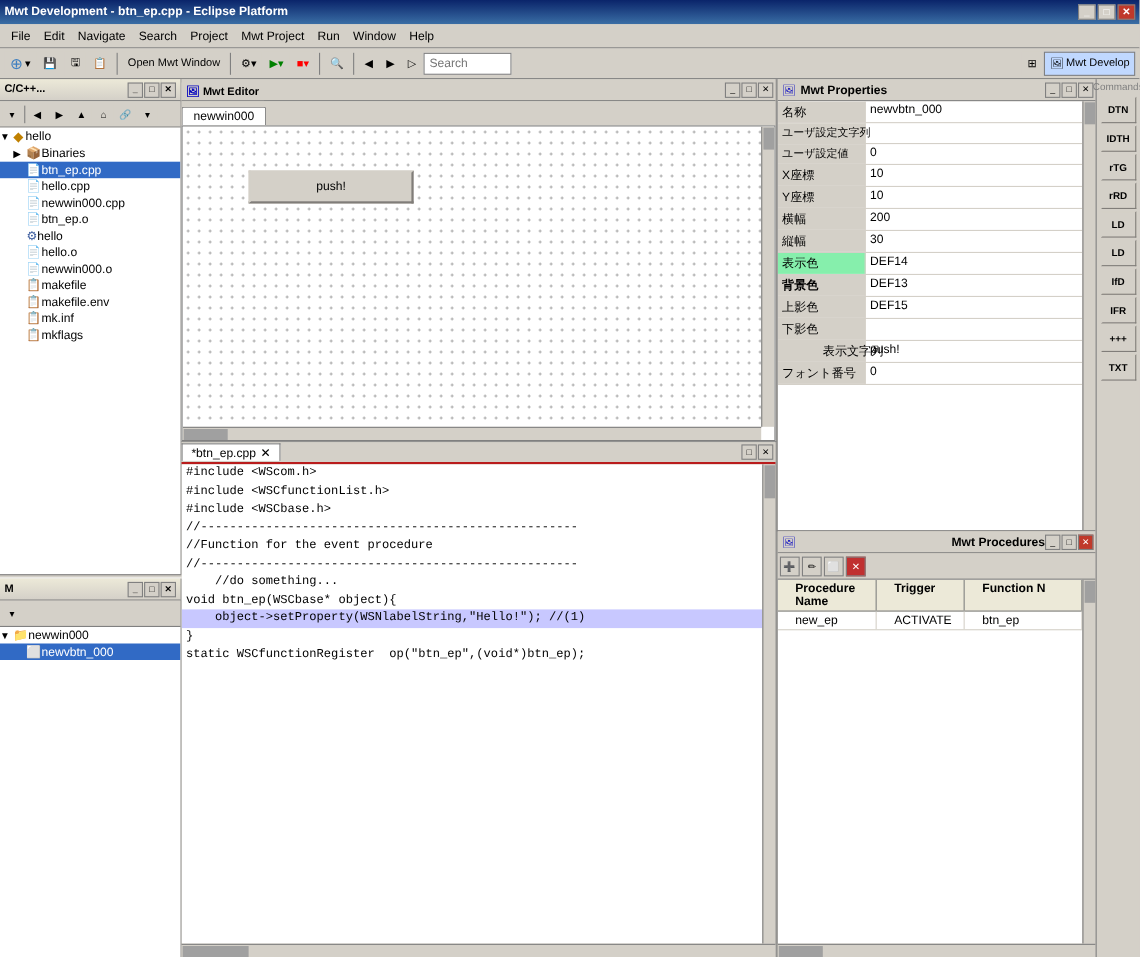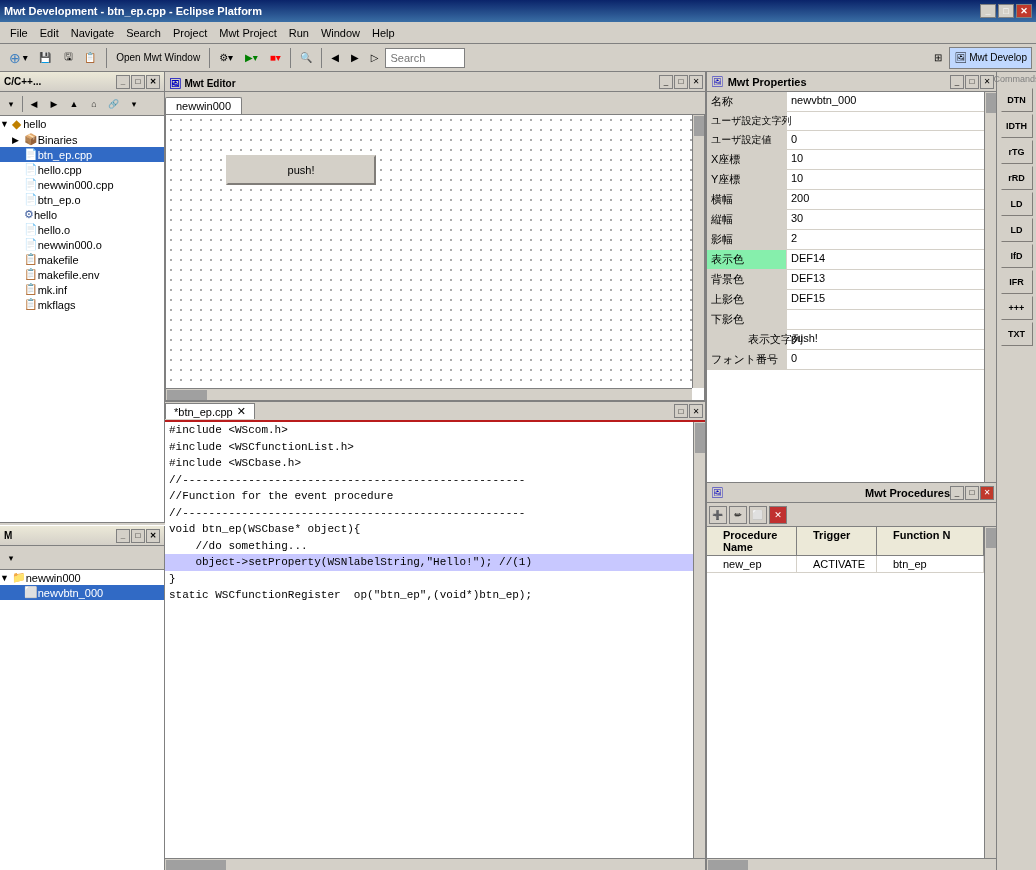--- a/index.html
+++ b/index.html
@@ -318,22 +318,22 @@
       </div>
 
       <div style="display:flex;flex:1;overflow:hidden;">
         <div style="flex:1;overflow:auto;background:white;font-family:'Courier New',monospace;font-size:11px;line-height:1.5;">
           <div class="code-line">#include &lt;WScom.h&gt;</div>
           <div class="code-line">#include &lt;WSCfunctionList.h&gt;</div>
           <div class="code-line">#include &lt;WSCbase.h&gt;</div>
           <div class="code-line">//----------------------------------------------------</div>
           <div class="code-line">//Function for the event procedure</div>
           <div class="code-line">//----------------------------------------------------</div>
+          <div class="code-line">&nbsp;&nbsp;&nbsp;&nbsp;//do something...</div>
           <div class="code-line">void btn_ep(WSCbase* object){</div>
-          <div class="code-line">&nbsp;&nbsp;&nbsp;&nbsp;//do something...</div>
           <div class="code-line highlighted-line">&nbsp;&nbsp;&nbsp;&nbsp;object-&gt;setProperty(WSNlabelString,"Hello!"); //(1)</div>
           <div class="code-line">}</div>
           <div class="code-line">static WSCfunctionRegister&nbsp;&nbsp;op("btn_ep",(void*)btn_ep);</div>
         </div>
 
         <div style="width:12px;background:#d4d0c8;border-left:1px solid #808080;">
           <div style="width:10px;height:30px;background:#a0a0a0;margin:1px;"></div>
         </div>
       </div>
 
@@ -381,29 +381,25 @@
           </div>
           <div class="props-row">
             <div class="props-label" style="background:#d4d0c8;">横幅</div>
             <div class="props-value">200</div>
           </div>
           <div class="props-row">
             <div class="props-label" style="background:#d4d0c8;">縦幅</div>
             <div class="props-value">30</div>
           </div>
           <div class="props-row">
-            <div class="props-label" style="background:#d4d0c8;">影幅</div>
-            <div class="props-value">2</div>
-          </div>
-          <div class="props-row">
             <div class="props-label" style="background:#86efac;">表示色</div>
             <div class="props-value">DEF14</div>
           </div>
           <div class="props-row">
-            <div class="props-label" style="background:#d4d0c8;">背景色</div>
+            <div class="props-label" style="background:#d4d0c8;font-weight:bold;">背景色</div>
             <div class="props-value">DEF13</div>
           </div>
           <div class="props-row">
             <div class="props-label" style="background:#d4d0c8;">上影色</div>
             <div class="props-value">DEF15</div>
           </div>
           <div class="props-row">
             <div class="props-label" style="background:#d4d0c8;">下影色</div>
           </div>
           <div class="props-row">

